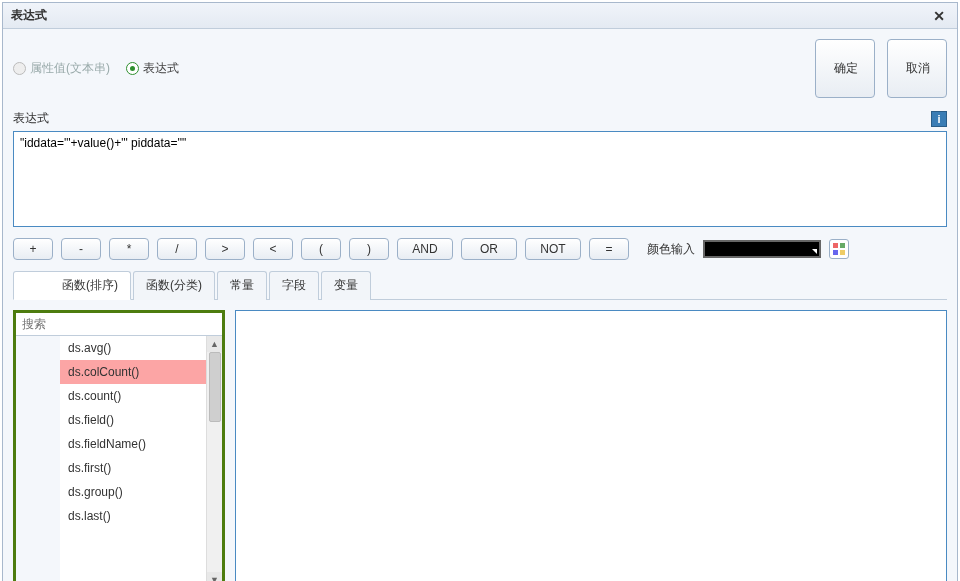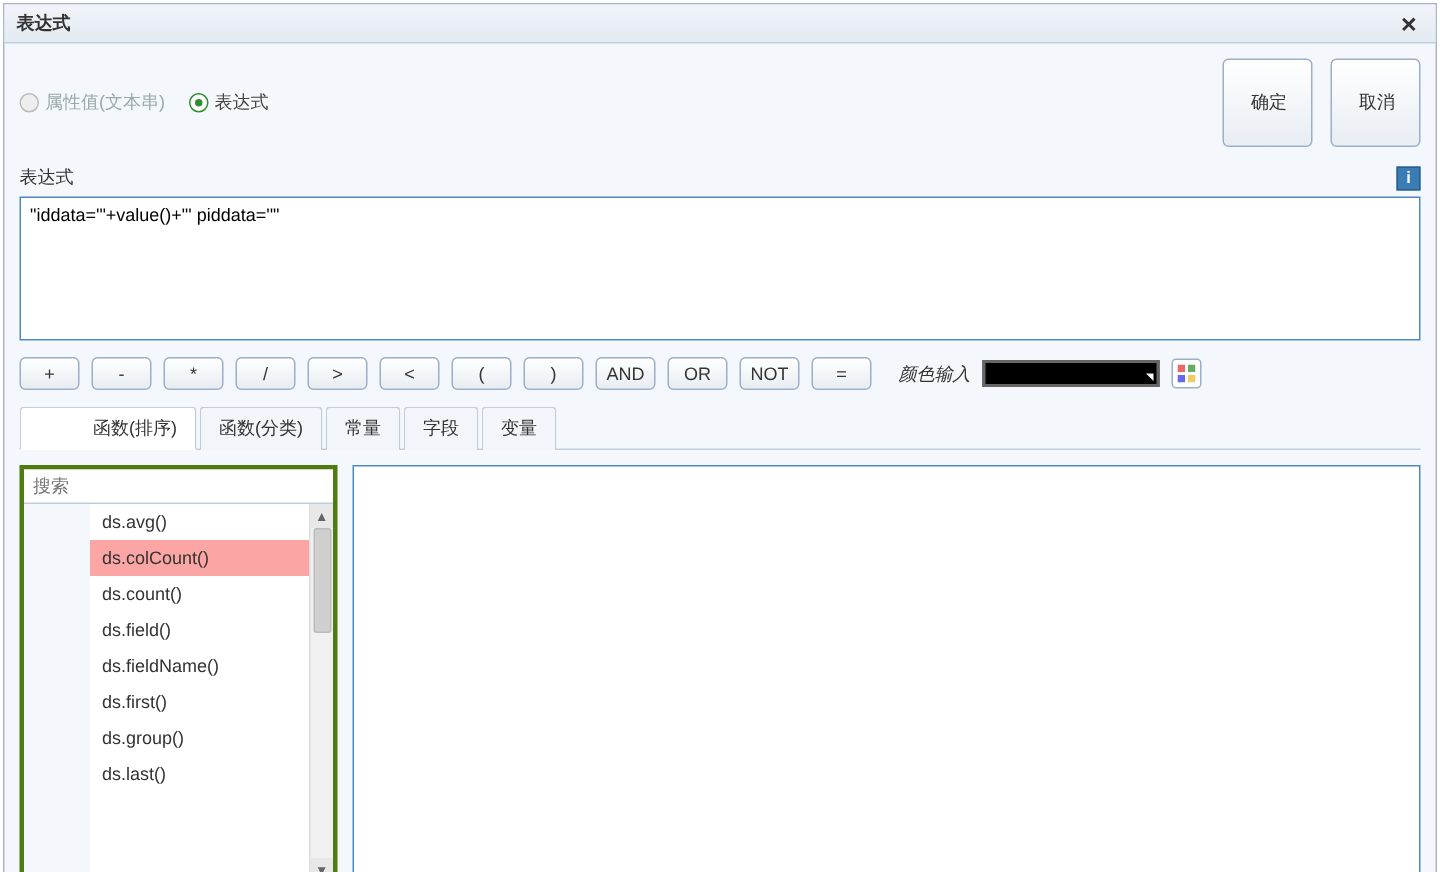--- a/index.html
+++ b/index.html
@@ -96,22 +96,22 @@
   }
   .op-btn {
     background: linear-gradient(#ffffff, #e8edf3);
     border: 1px solid #9bb0c8;
     border-radius: 4px;
     width: 40px; height: 22px;
     display: flex; align-items: center; justify-content: center;
     font-size: 12px;
     cursor: pointer;
   }
-  .op-btn.wide { width: 40px; }
-  .color-label { margin-left: 10px; font-style: italic; }
+  .op-btn.wide { width: 56px; }
+  .color-label { margin-left: 10px; }
   .color-swatch {
     width: 118px; height: 18px;
     border: 2px solid #666;
     background: #000;
     position: relative;
   }
   .color-swatch::after {
     content: "";
     position: absolute;
     right: 2px; bottom: 2px;

